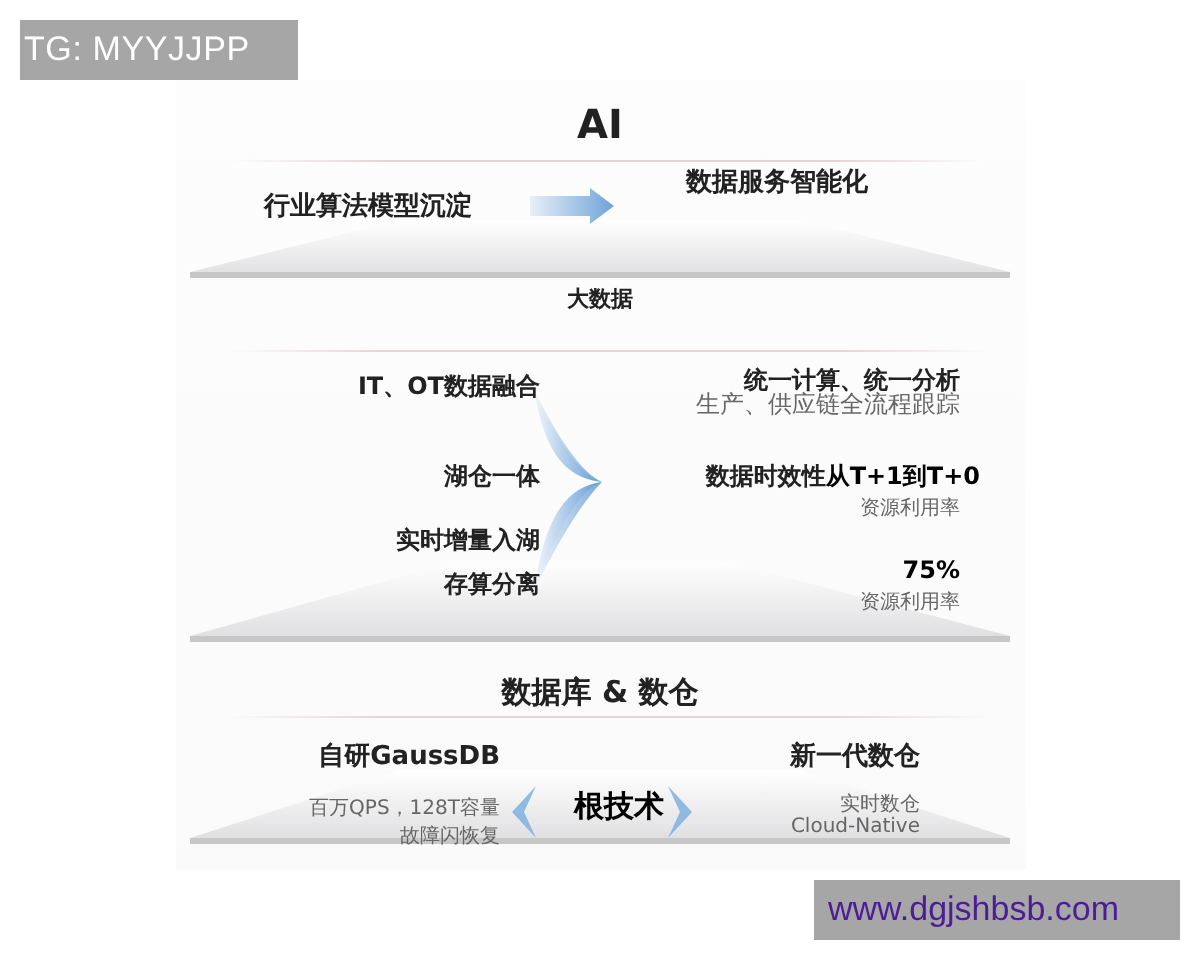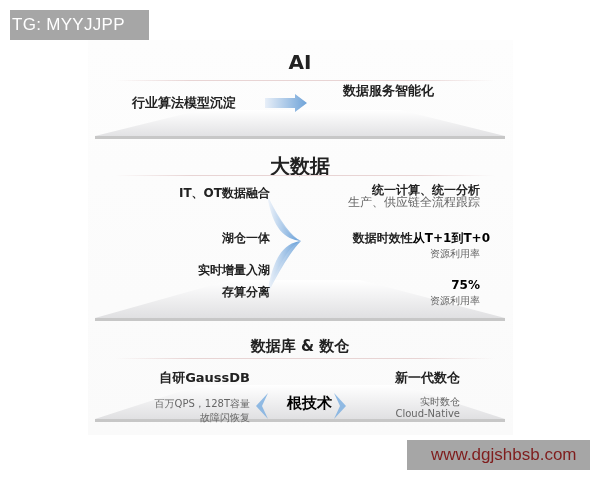--- a/index.html
+++ b/index.html
@@ -11,23 +11,23 @@
   }
   .abs { position:absolute; }
   .tag {
     left:10px; top:10px; width:139px; height:30px;
     background:#a6a6a6; color:#fff;
     font-family:"Liberation Sans", sans-serif; font-size:17px;
     line-height:30px; padding-left:2px; box-sizing:border-box; letter-spacing:0.3px;
   }
   .wm {
     left:407px; top:440px; width:183px; height:30px;
-    background:#a6a6a6; color:#7f1d1d;
+    background:#a6a6a6; color:#4c1d95;
     font-family:"Liberation Sans", sans-serif; font-size:17px;
-    line-height:30px; padding-left:24px; box-sizing:border-box;
+    line-height:30px; padding-left:7px; box-sizing:border-box;
   }
   .panel { background:linear-gradient(#fdfdfd,#fafafa); }
   .layer-title { font-weight:bold; text-align:center; width:600px; left:0; }
   .thin-line { height:1px; background:linear-gradient(90deg, rgba(230,200,200,0), #e8d4d4 20%, #e8d4d4 80%, rgba(230,200,200,0)); }
   .bold { font-weight:bold; }
   .red { color:#000000; }
   .sub { color:#666; font-size:11px; }
   .center { text-align:right; }
 </style>
 </head>
@@ -54,21 +54,21 @@
   <defs>
     <linearGradient id="gArr" x1="0" y1="0" x2="1" y2="0">
       <stop offset="0" stop-color="#e8eff8"></stop>
       <stop offset="1" stop-color="#6fa3d8"></stop>
     </linearGradient>
   </defs>
   <polygon points="0,4 30,4 30,0 42,9 30,18 30,14 0,14" fill="url(#gArr)"></polygon>
 </svg>
 <div class="abs bold" style="left:343px;top:82px;font-size:13px;">数据服务智能化</div>
 
-<div class="abs layer-title" style="top:153px;font-size:20px;">大数据</div>
+<div class="abs layer-title" style="top:142px;font-size:11px;">大数据</div>
 <div class="abs thin-line" style="left:115px;top:175px;width:380px;"></div>
 <svg class="abs" style="left:90px;top:240px;" width="420" height="85">
   <defs>
     <linearGradient id="gBd" x1="0" y1="0" x2="0" y2="1">
       <stop offset="0" stop-color="#ffffff"></stop>
       <stop offset="1" stop-color="#e0e0e2"></stop>
     </linearGradient>
   </defs>
   <polygon points="140,40 270,40 415,78 5,78" fill="url(#gBd)"></polygon>
   <rect x="5" y="78" width="410" height="3" fill="#c7c7c7"></rect>

